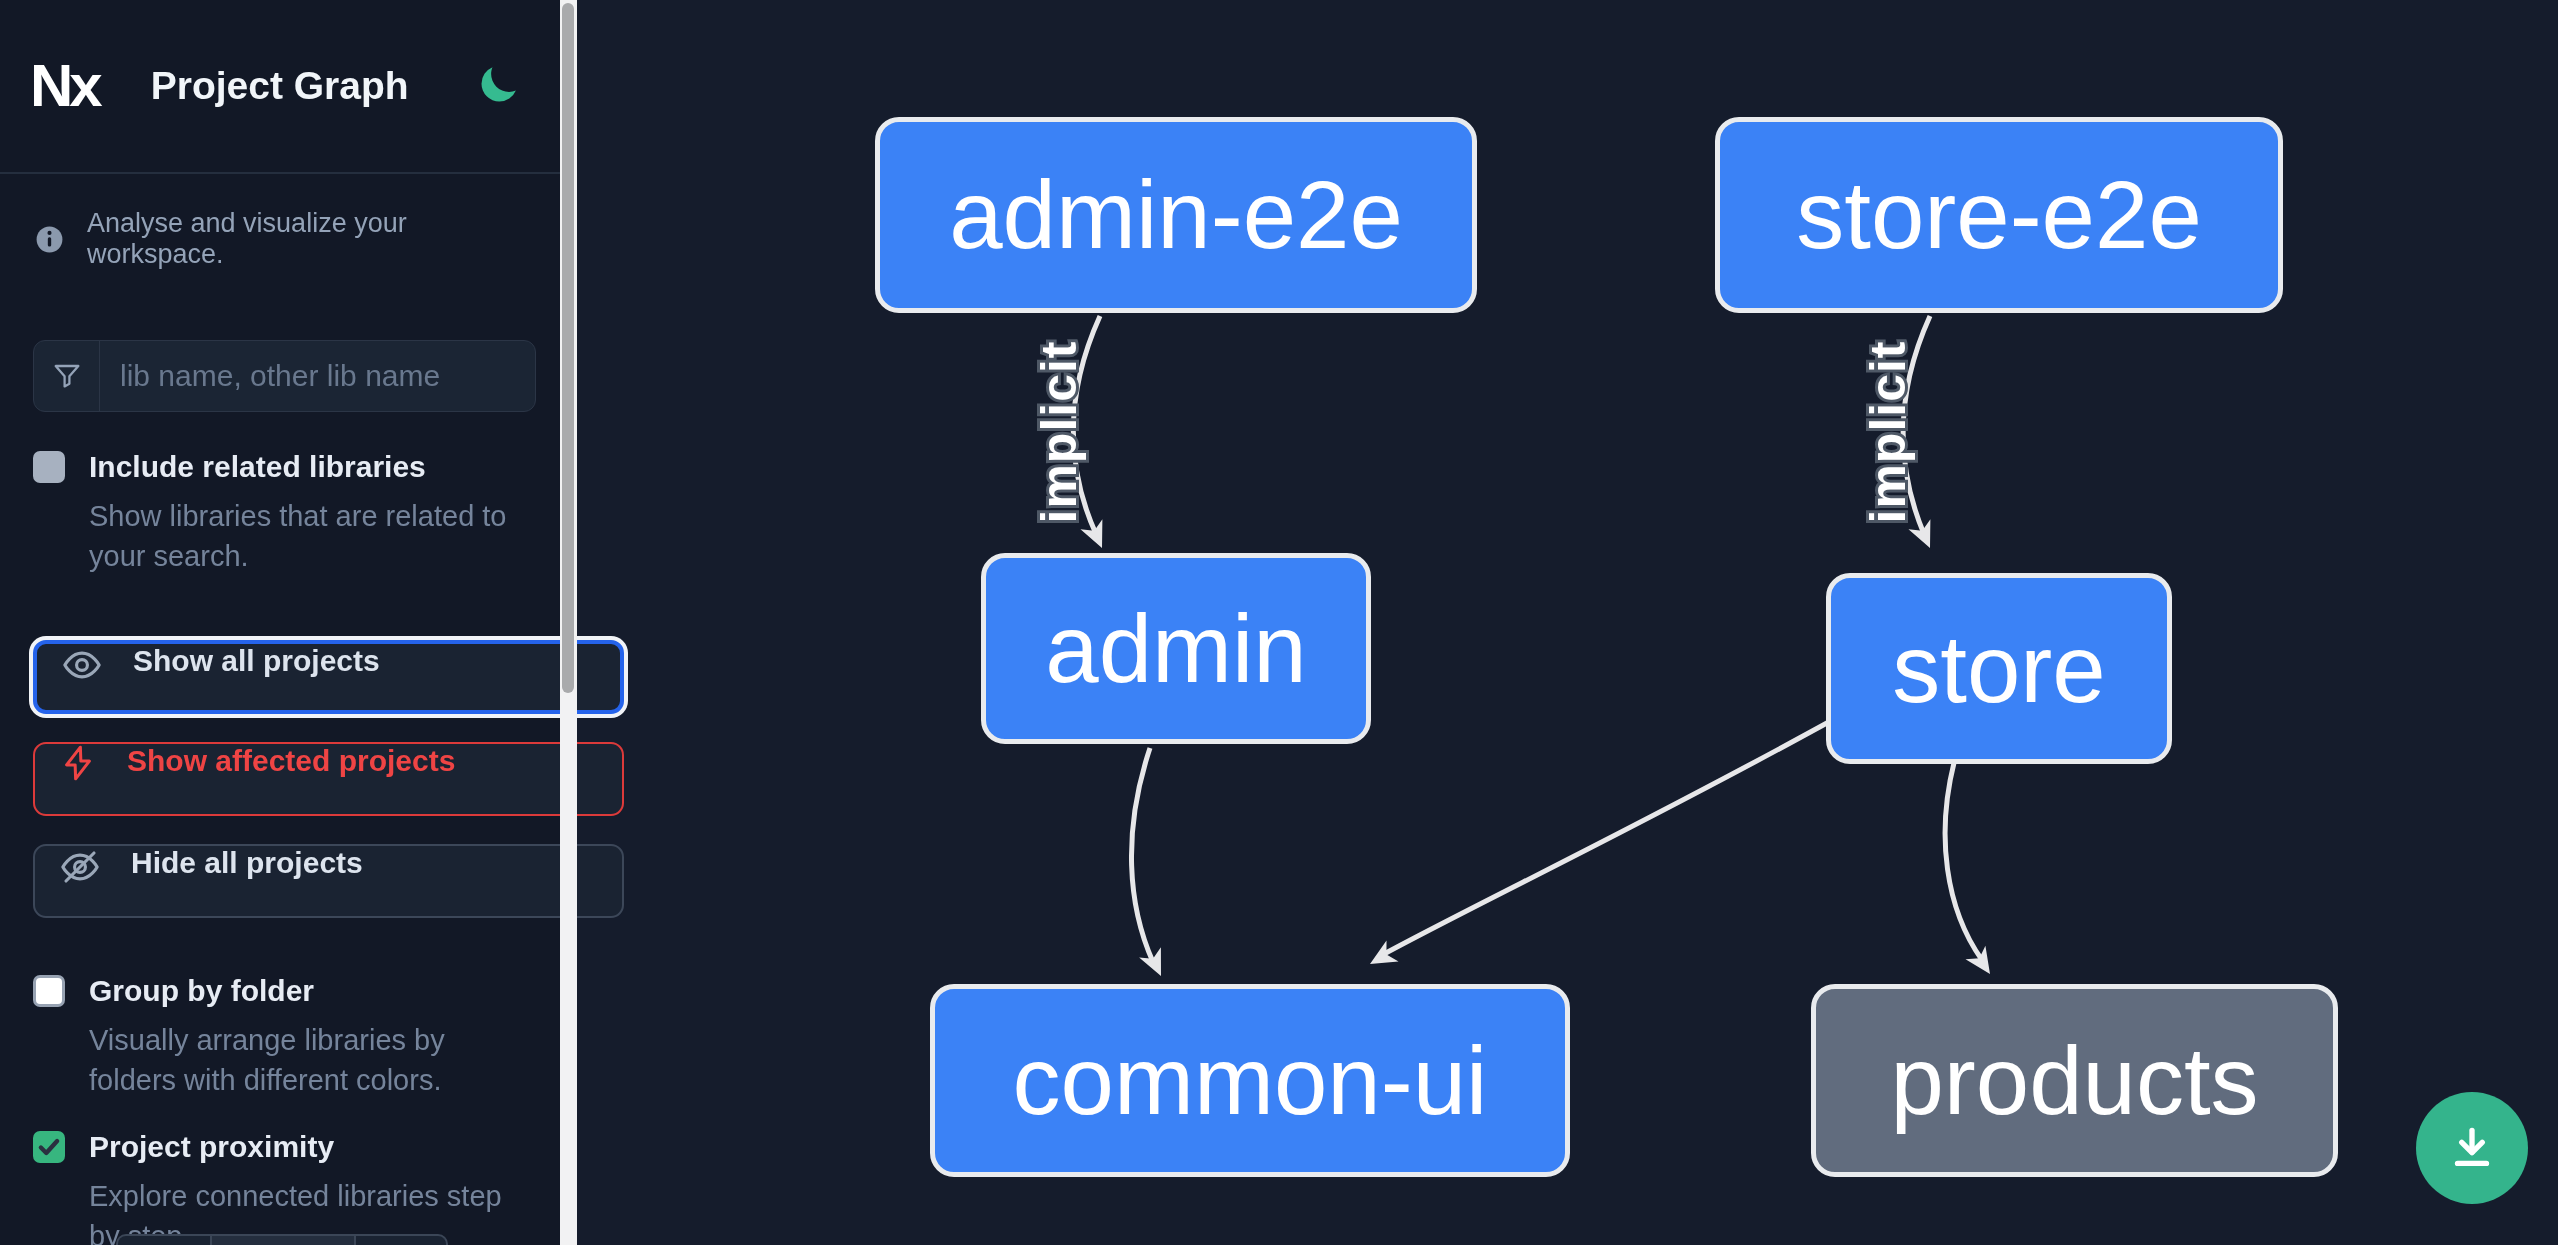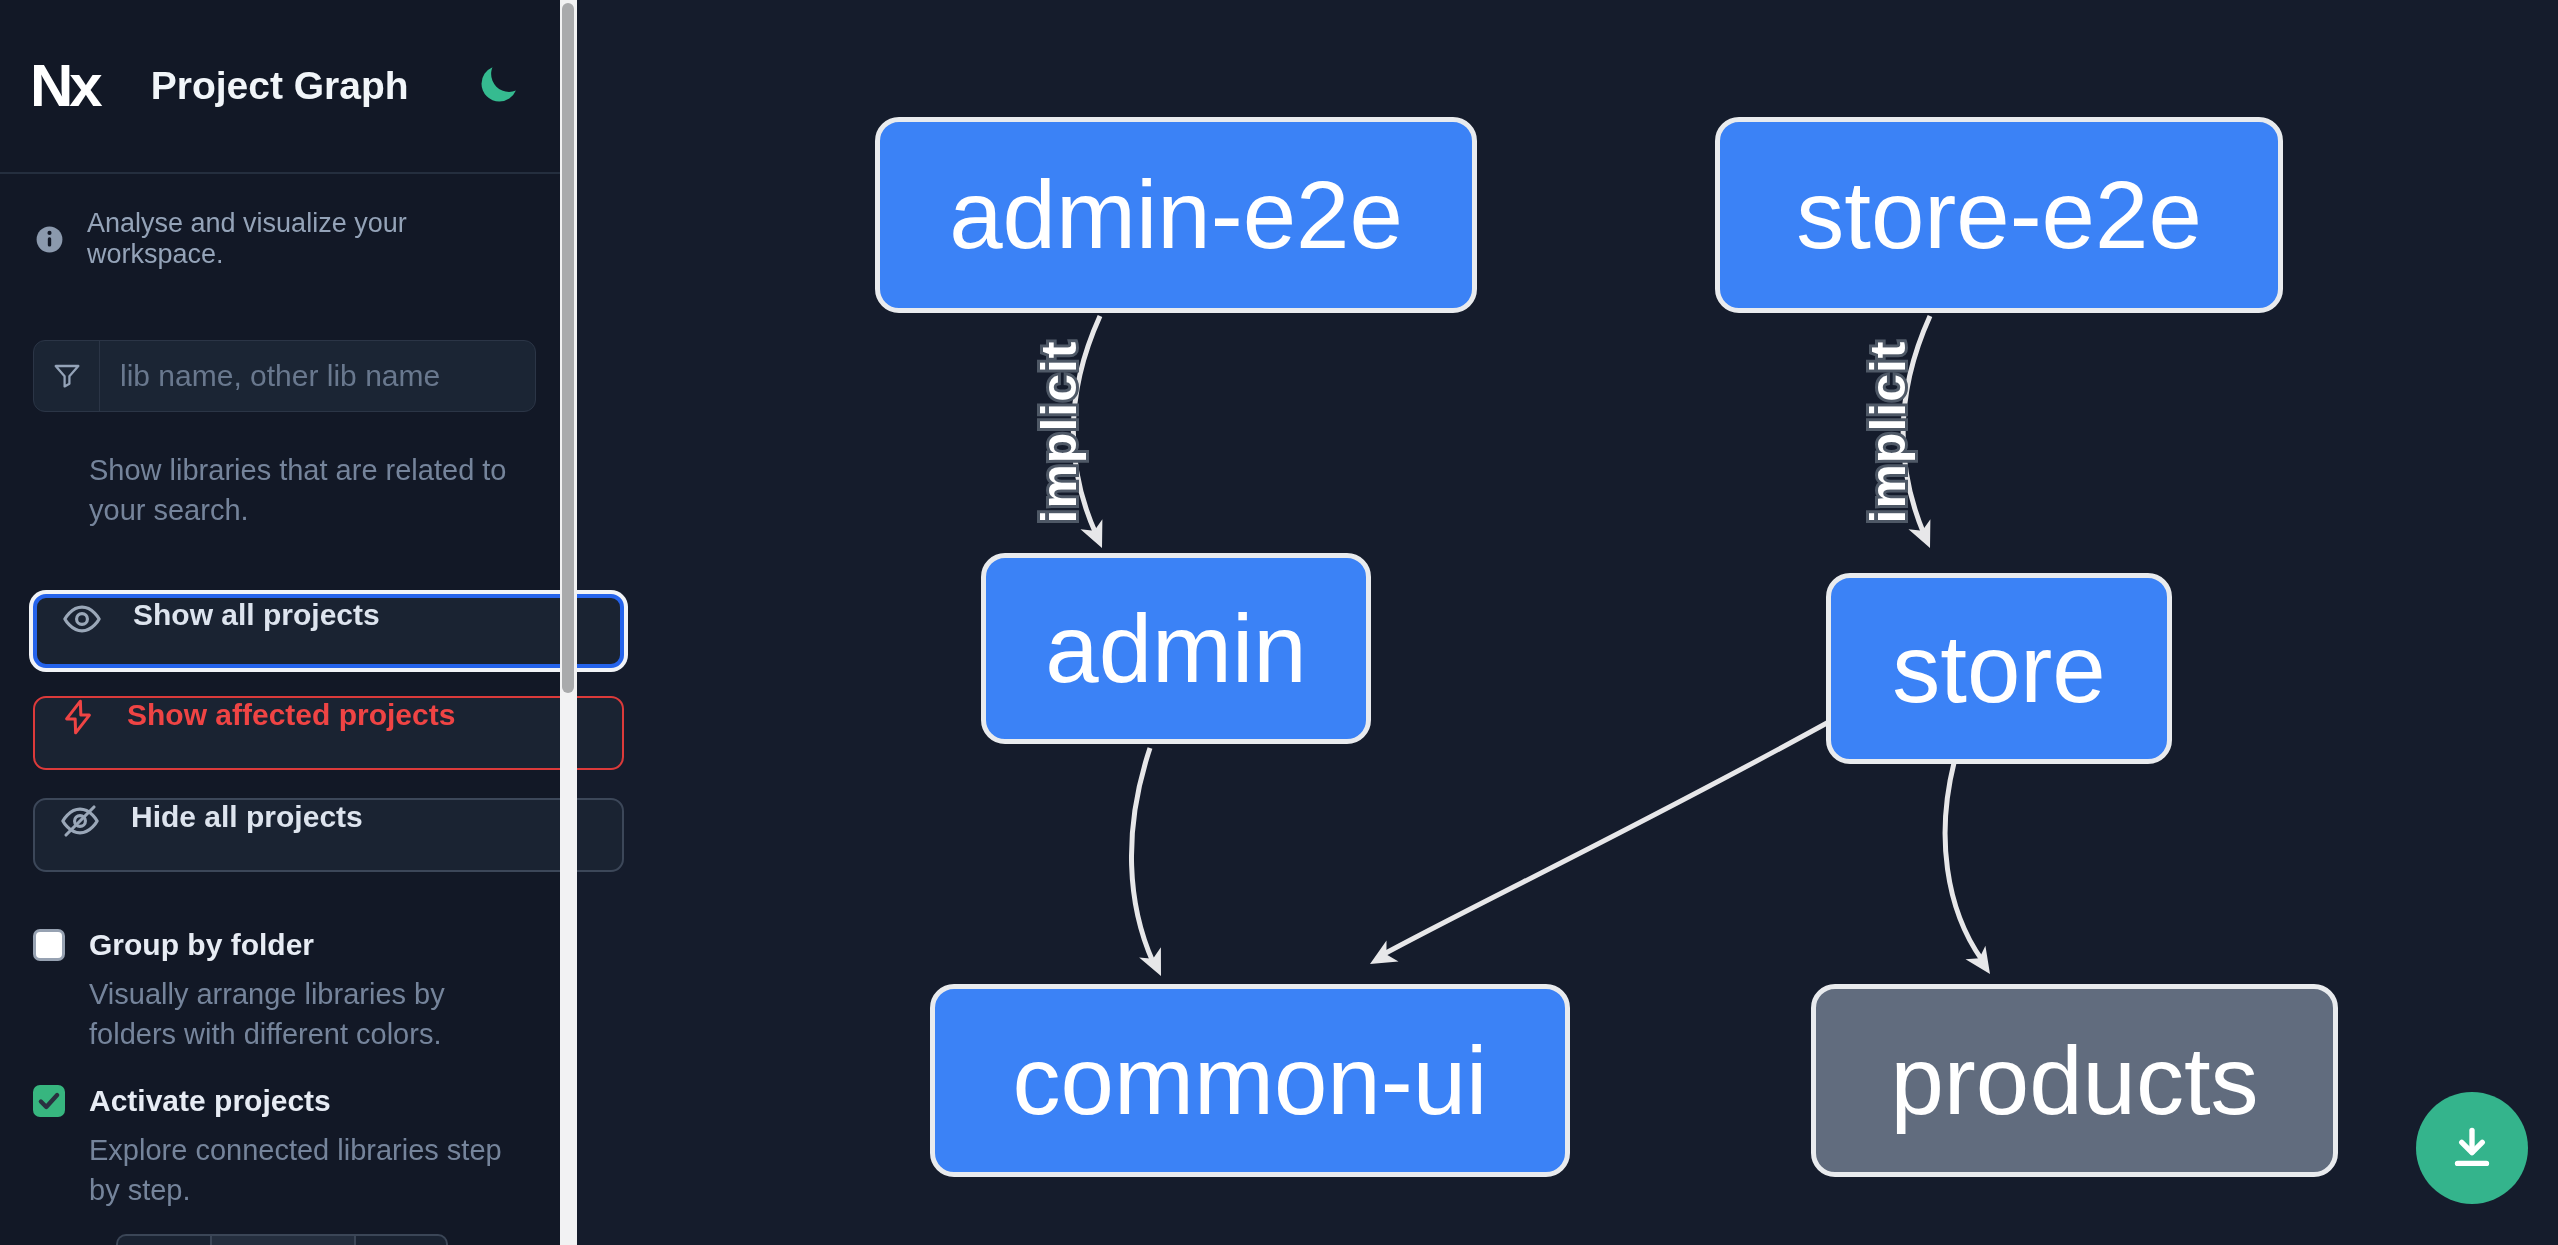--- a/index.html
+++ b/index.html
@@ -98,20 +98,24 @@
     <div class="search">
       <span class="funnel-cell">
         <svg width="32" height="32" viewBox="0 0 24 24" fill="none" stroke="#94a3b8" stroke-width="1.7" stroke-linejoin="round" stroke-linecap="round">
           <path d="M3.5 4.5h17l-6.7 7.6v5.7l-3.6 2v-7.7L3.5 4.5z"></path>
         </svg>
       </span>
       <input type="text" value="" placeholder="lib name, other lib name" style="">
     </div>
 
     <div class="toggle">
+      <div class="toggle-row">
+        <span class="cb cb-muted"></span>
+        <span class="toggle-label">Include related libraries</span>
+      </div>
       <div class="toggle-desc">Show libraries that are related to your search.</div>
     </div>
 
     <button class="btn btn-primary">
       <span style="display:flex">
         <svg width="42" height="42" viewBox="0 0 24 24" fill="none" stroke="#9aa7b8" stroke-width="1.8" stroke-linecap="round" stroke-linejoin="round">
           <path d="M2.2 12S5.8 5.2 12 5.2 21.8 12 21.8 12 18.2 18.8 12 18.8 2.2 12 2.2 12z"></path>
           <circle cx="12" cy="12" r="3.1"></circle>
         </svg>
       </span>
@@ -148,21 +152,21 @@
 
     <div class="toggle toggle-prox">
       <div class="toggle-row">
         <span class="cb cb-green">
           <span style="display:flex">
             <svg width="26" height="26" viewBox="0 0 24 24" fill="none" stroke="#2a3140" stroke-width="4" stroke-linecap="round" stroke-linejoin="round">
               <path d="M4.5 12.5 9.5 17.5 19.5 6.5"></path>
             </svg>
           </span>
         </span>
-        <span class="toggle-label">Activate projects</span>
+        <span class="toggle-label">Project proximity</span>
       </div>
       <div class="toggle-desc">Explore connected libraries step by step.</div>
     </div>
 
     <div class="stepper">
       <span class="step-seg seg-l"></span>
       <span class="step-seg seg-m"></span>
       <span class="step-seg seg-r"></span>
     </div>
   </aside>

